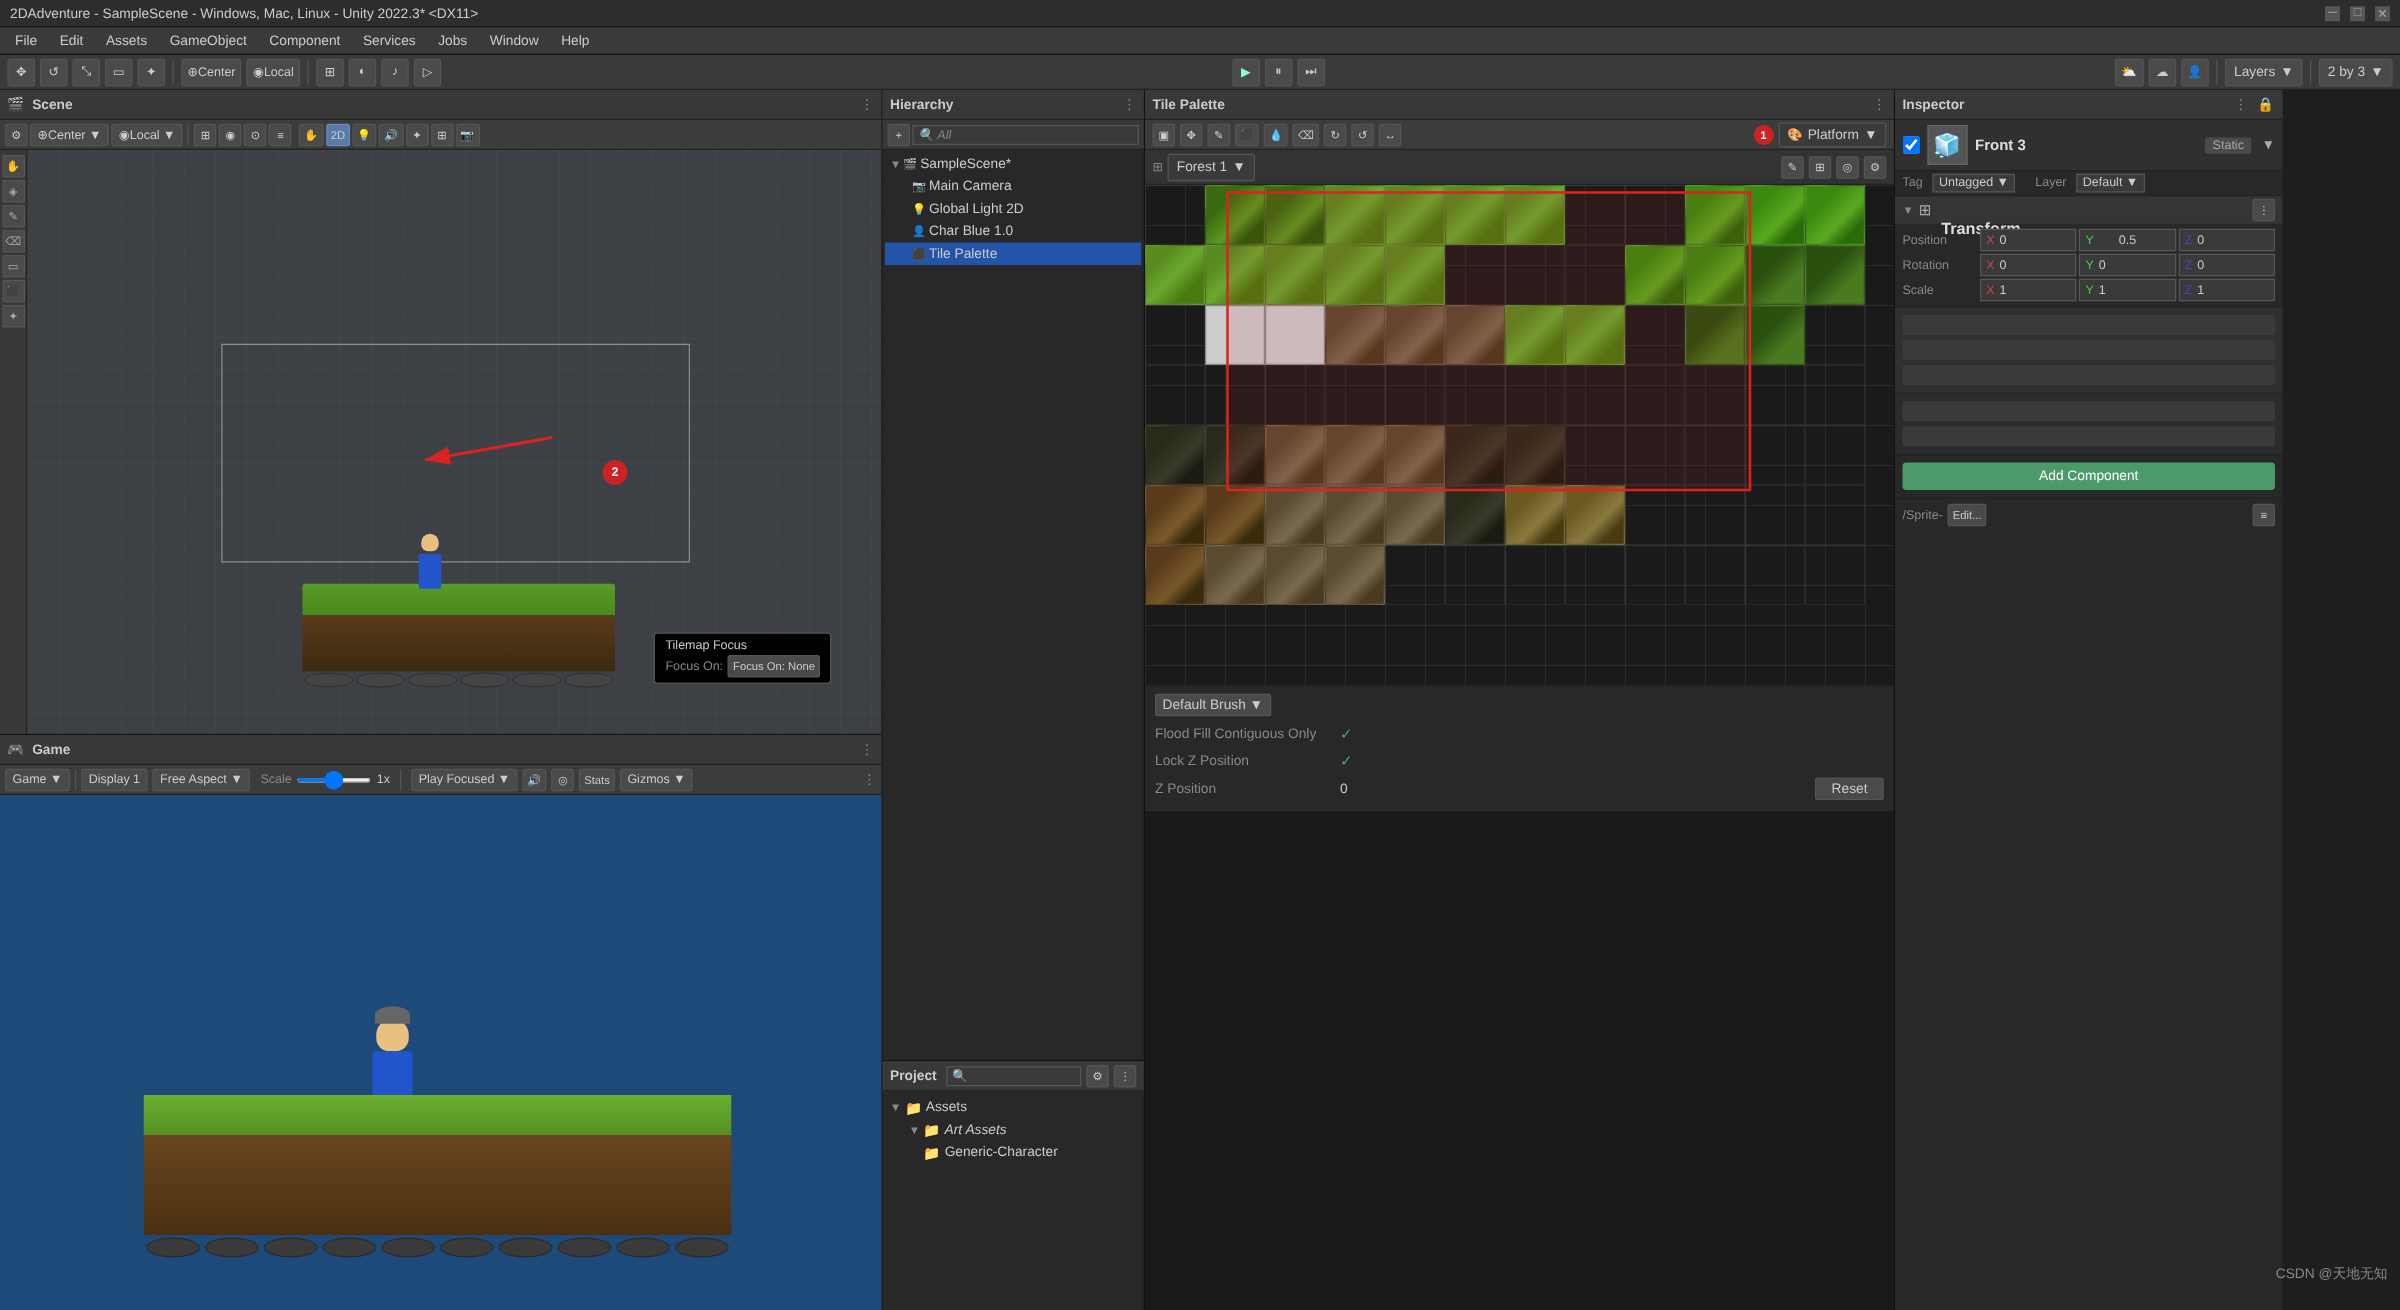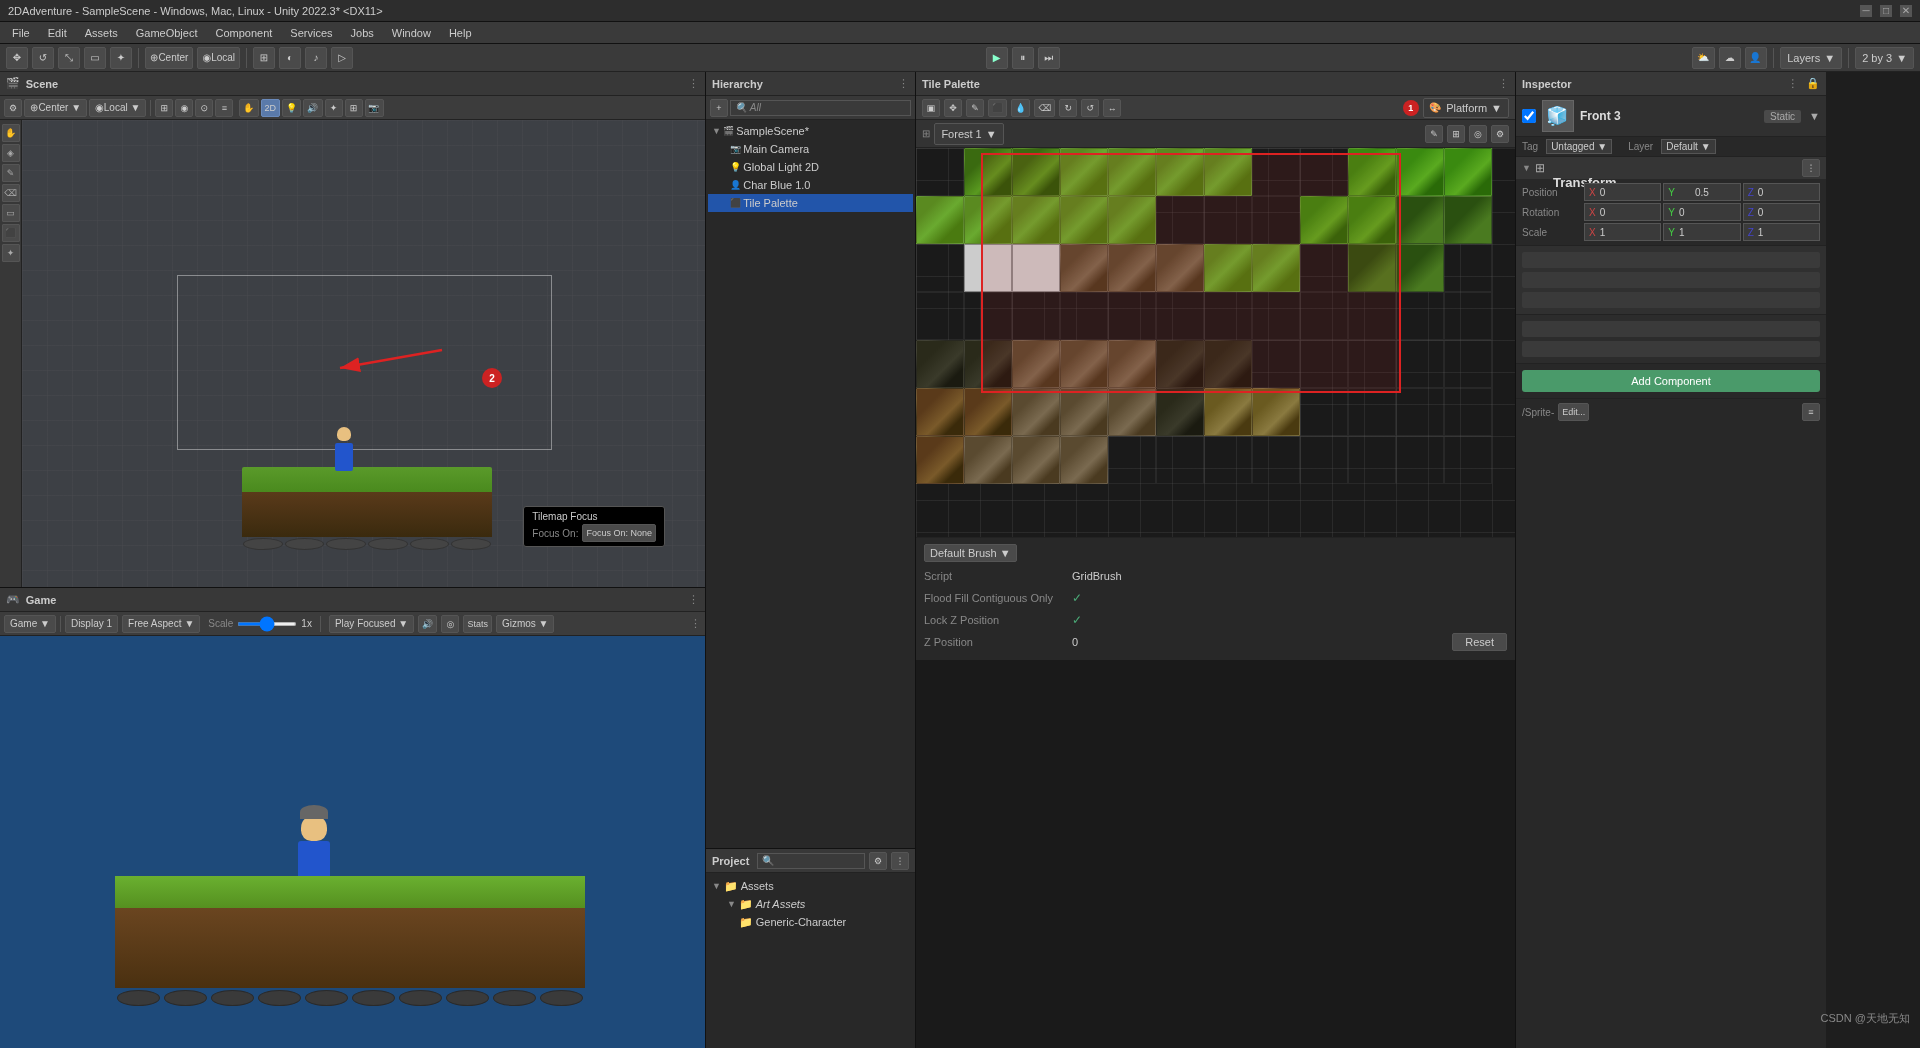--- a/index.html
+++ b/index.html
@@ -1178,24 +1178,20 @@
       </div>
 
       <div class="tile-bottom">
         <div style="margin-bottom:4px;display:flex;align-items:center;gap:6px;">
           <div class="dropdown-btn" style="font-size:11px;">
             <span>Default Brush</span>
             <span>▼</span>
           </div>
         </div>
         <div class="tile-property-row">
-          <span class="prop-label">Script</span>
-          <span class="prop-value">GridBrush</span>
-        </div>
-        <div class="tile-property-row">
           <span class="prop-label">Flood Fill Contiguous Only</span>
           <span class="prop-check checkbox-on">✓</span>
         </div>
         <div class="tile-property-row">
           <span class="prop-label">Lock Z Position</span>
           <span class="prop-check checkbox-on">✓</span>
         </div>
         <div class="tile-property-row">
           <span class="prop-label">Z Position</span>
           <span class="prop-value">0</span>

